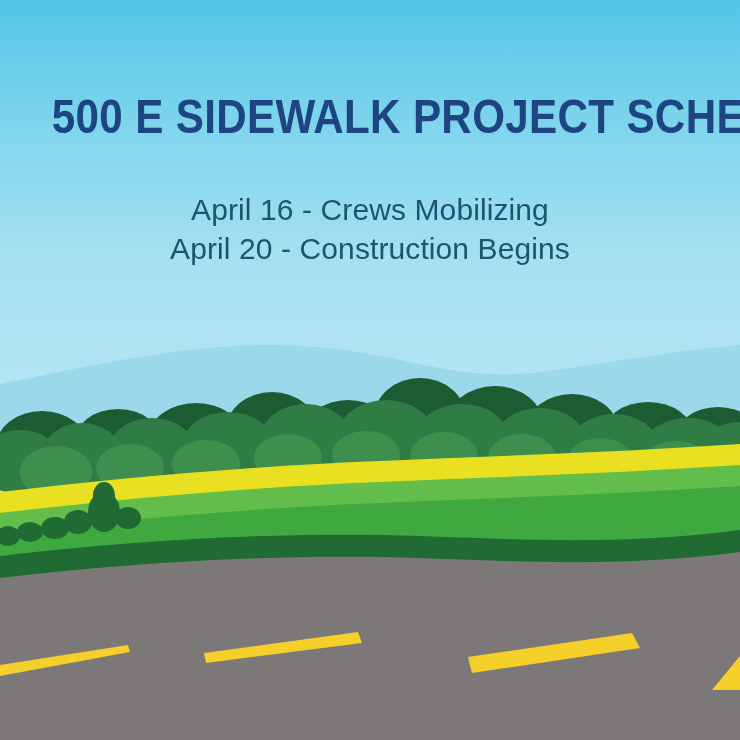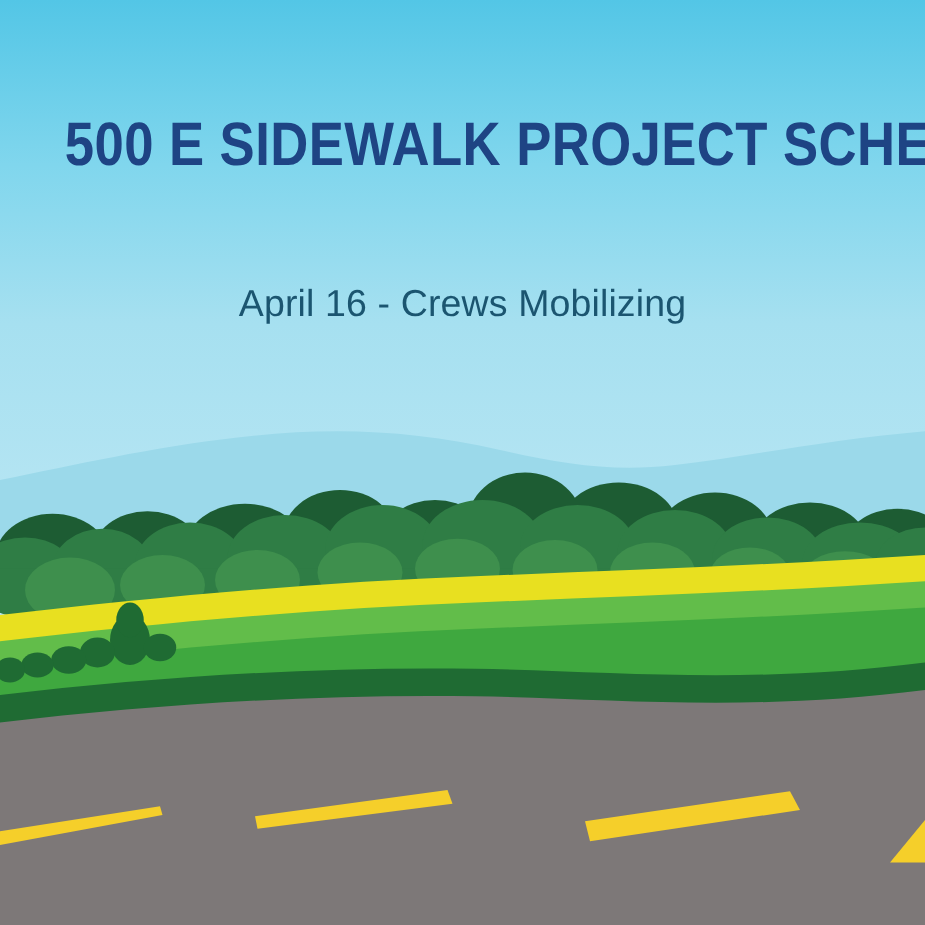--- a/index.html
+++ b/index.html
@@ -67,21 +67,20 @@
     color: #1b5570;
     font-family: "Liberation Sans", sans-serif;
     font-weight: 400;
     font-size: 30px;
     line-height: 39px;
     letter-spacing: 0.1px;
   }
   .subtitle .line {
     display: block;
     white-space: nowrap;
-    margin-top: 34px;
   }
 </style>
 </head>
 <body>
 
 <div class="poster">
 
   <svg class="scene" viewBox="0 0 740 740" preserveAspectRatio="none">
     <defs>
       <linearGradient id="skyGrad" x1="0" y1="0" x2="0" y2="1">
@@ -171,16 +170,17 @@
       <polygon points="712,690 740,656 740,690"></polygon>
     </g>
   </svg>
 
   <div class="text-layer">
 
     <h1 class="title">500 E Sidewalk Project Schedule</h1>
 
     <div class="subtitle">
       <span class="line">April 16 - Crews Mobilizing</span>
+      <span class="line">April 20 - Construction Begins</span>
     </div>
 
   </div>
 </div>
 
 </body></html>

